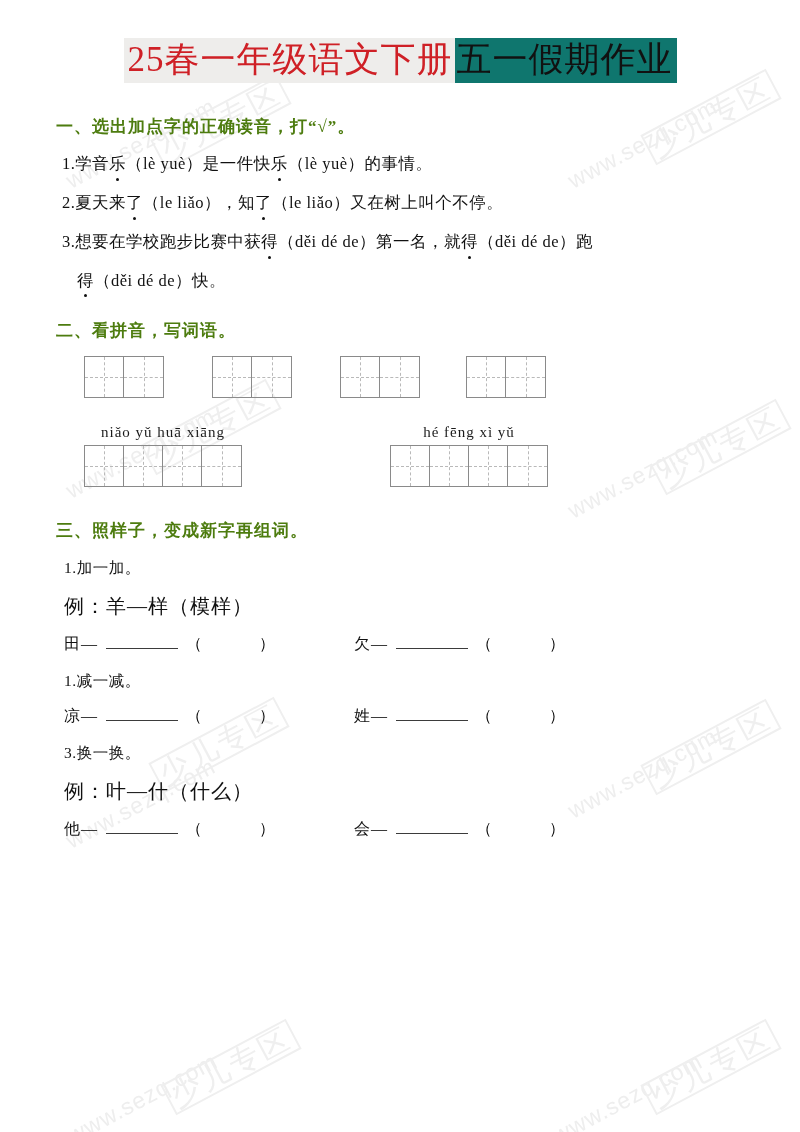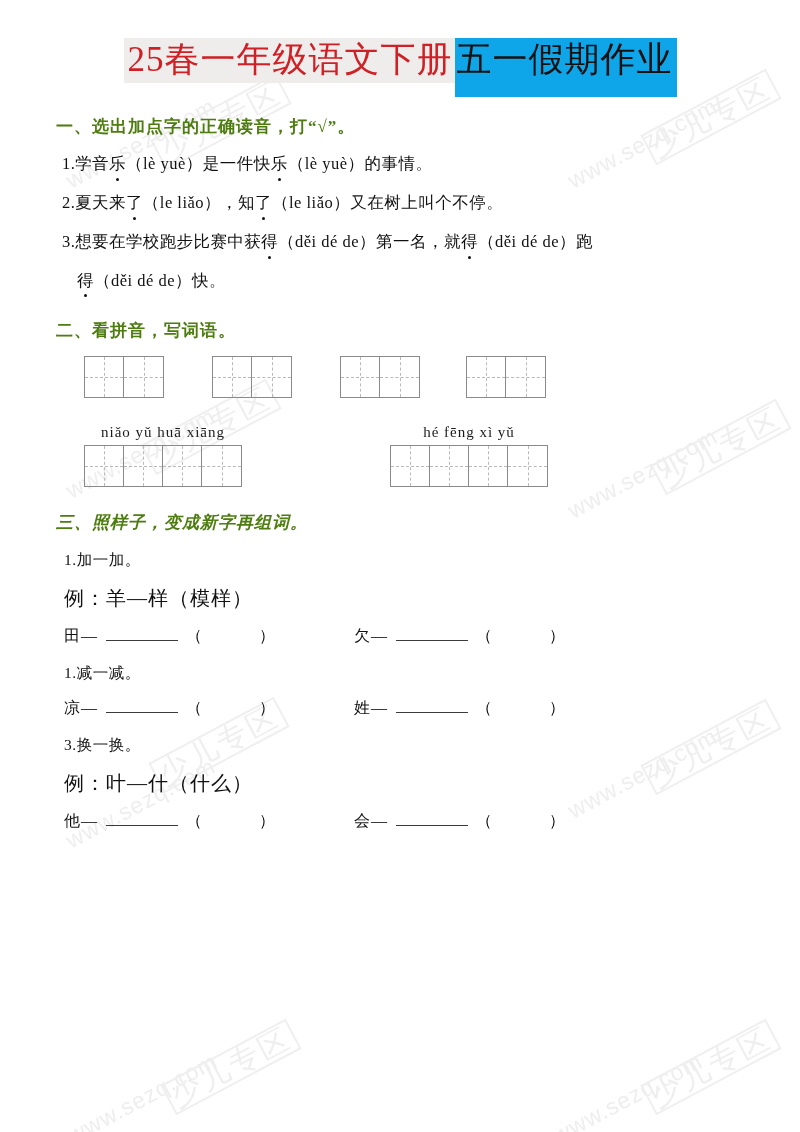--- a/index.html
+++ b/index.html
@@ -73,22 +73,22 @@
     white-space: nowrap;
   }
   .title-red {
     color: #cf2026;
     background: #eeedeb;
     padding: 2px 2px 4px 4px;
     letter-spacing: 1px;
   }
   .title-hl {
     color: #111111;
-    background: #0ea5e9;
-    padding: 2px 4px 18px 2px;
+    background: #0f766e;
+    padding: 2px 4px 4px 2px;
     letter-spacing: 1px;
     font-weight: 400;
   }
 
   
   .sec-head {
     font-size: 17px;
     font-weight: bold;
     color: #4d7c0f;
     margin: 26px 0 4px 8px;
@@ -300,21 +300,21 @@
         </div>
       <div class="tzg" style="margin-left:148px;">
           <div class="cell"></div>
           <div class="cell"></div>
           <div class="cell"></div>
           <div class="cell"></div>
         </div>
     </div>
   </div>
 
-  <div class="sec-head" style="margin-top:24px;font-style:italic;">三、照样子，变成新字再组词。</div>
+  <div class="sec-head" style="margin-top:32px;">三、照样子，变成新字再组词。</div>
 
   <div class="sub-item">1.加一加。</div>
   <div class="example">例：羊—样（模样）</div>
   <div class="blank-row">
     <div class="blank-pair">
       <span>田—</span>
         <span class="blank-line"></span>
         <span>（</span>
         <span class="paren-gap"></span>
         <span>）</span>

